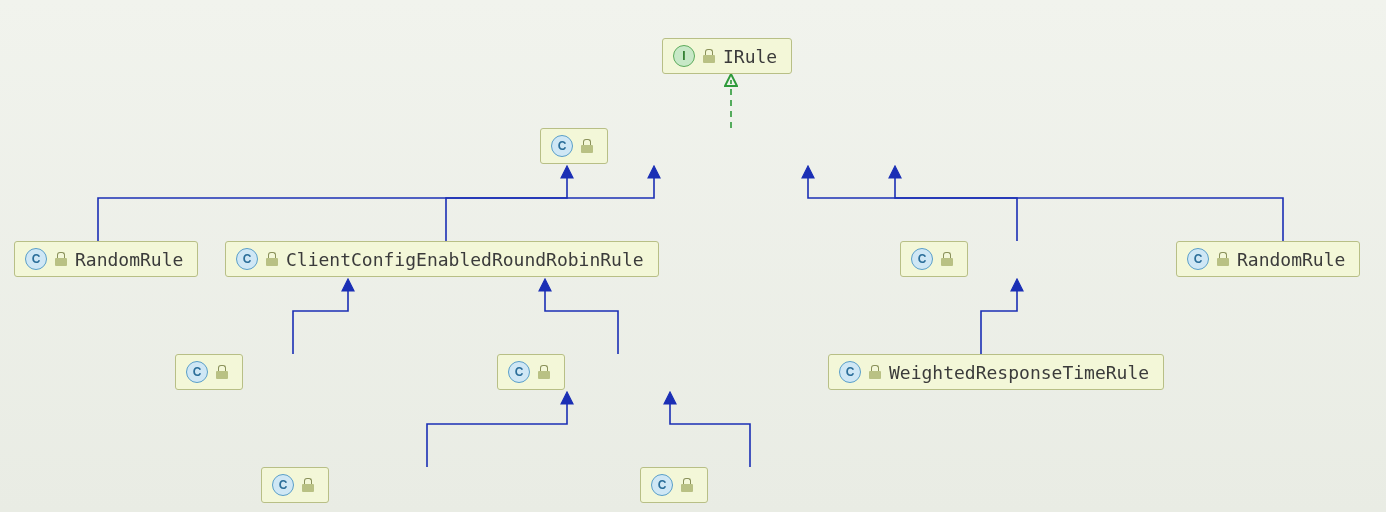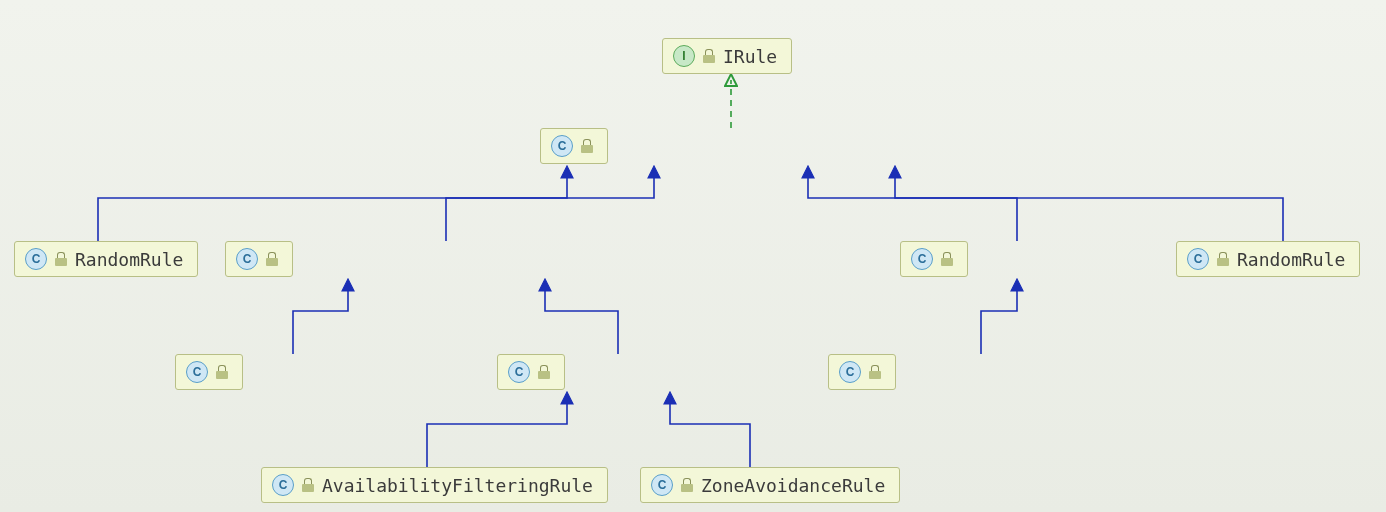--- a/index.html
+++ b/index.html
@@ -130,20 +130,21 @@
 
 <div class="node" style="left:14px; top:241px;">
   <span class="badge badge-class">C</span>
   <span class="lock"></span>
   <span>RandomRule</span>
 </div>
 
 <div class="node" style="left:225px; top:241px;">
   <span class="badge badge-class">C</span>
   <span class="lock"></span>
+  <span>ClientConfigEnabledRoundRobinRule</span>
 </div>
 
 <div class="node" style="left:900px; top:241px;">
   <span class="badge badge-class">C</span>
   <span class="lock"></span>
 </div>
 
 <div class="node" style="left:1176px; top:241px;">
   <span class="badge badge-class">C</span>
   <span class="lock"></span>
@@ -156,25 +157,24 @@
 </div>
 
 <div class="node" style="left:497px; top:354px;">
   <span class="badge badge-class">C</span>
   <span class="lock"></span>
 </div>
 
 <div class="node" style="left:828px; top:354px;">
   <span class="badge badge-class">C</span>
   <span class="lock"></span>
+  <span>WeightedResponseTimeRule</span>
 </div>
 
 <div class="node" style="left:261px; top:467px;">
   <span class="badge badge-class">C</span>
   <span class="lock"></span>
-  <span>AvailabilityFilteringRule</span>
 </div>
 
 <div class="node" style="left:640px; top:467px;">
   <span class="badge badge-class">C</span>
   <span class="lock"></span>
-  <span>ZoneAvoidanceRule</span>
 </div>
 
 </body></html>

